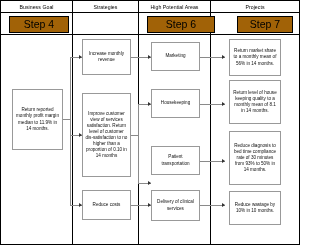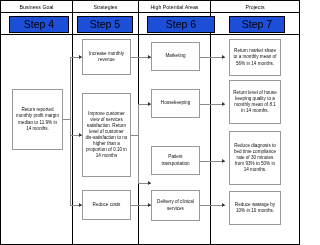--- a/index.html
+++ b/index.html
@@ -29,21 +29,21 @@
     position:absolute;
     text-align:center;
     font-size:5.2px;
     line-height:7px;
     color:#000000;
     letter-spacing:.05px;
     white-space:nowrap;
   }
   .step-chip{
     position:absolute;
-    background:#1d4ed8;
+    background:#a16207;
     border:1px solid #000000;
     text-align:center;
     font-size:10.5px;
     line-height:13px;
     color:#000000;
     box-sizing:border-box;
     padding-top:.5px;
   }
   
   .pbox{
@@ -87,23 +87,22 @@
   <div class="lane-sep" style="left:209px;"></div>
   <div class="header-rule" style="top:11px;"></div>
   <div class="header-rule" style="top:33px;"></div>
 
   <div class="lane-title" style="left:0px;   top:3px; width:71px;">Business Goal</div>
   <div class="lane-title" style="left:72px;  top:3px; width:65px;">Strategies</div>
   <div class="lane-title" style="left:138px; top:3px; width:71px;">High Potential Areas</div>
   <div class="lane-title" style="left:210px; top:3px; width:88px;">Projects</div>
 
   <div class="step-chip" style="left:8px;   top:15px; width:60px; height:17px;">Step 4</div>
-  <div class="step-chip" style="left:76px;  top:15px; width:56px; height:17px;">Step 5</div>
   <div class="step-chip" style="left:146px; top:15px; width:68px; height:17px;">Step 6</div>
-  <div class="step-chip" style="left:228px; top:15px; width:56px; height:17px;">Step 7</div>
+  <div class="step-chip" style="left:236px; top:15px; width:56px; height:17px;">Step 7</div>
 
   <div class="conn h" style="left:62px; top:118px; width:8px;"></div>
   <div class="conn v" style="left:69px; top:56px;  height:148px;"></div>
   <div class="conn h" style="left:69px; top:56px;  width:12px;"></div>
   <div class="conn h" style="left:69px; top:134px; width:12px;"></div>
   <div class="conn h" style="left:69px; top:204px; width:12px;"></div>
   <div class="arrow" style="left:78px; top:53.8px;"></div>
   <div class="arrow" style="left:78px; top:131.8px;"></div>
   <div class="arrow" style="left:78px; top:201.8px;"></div>
 

